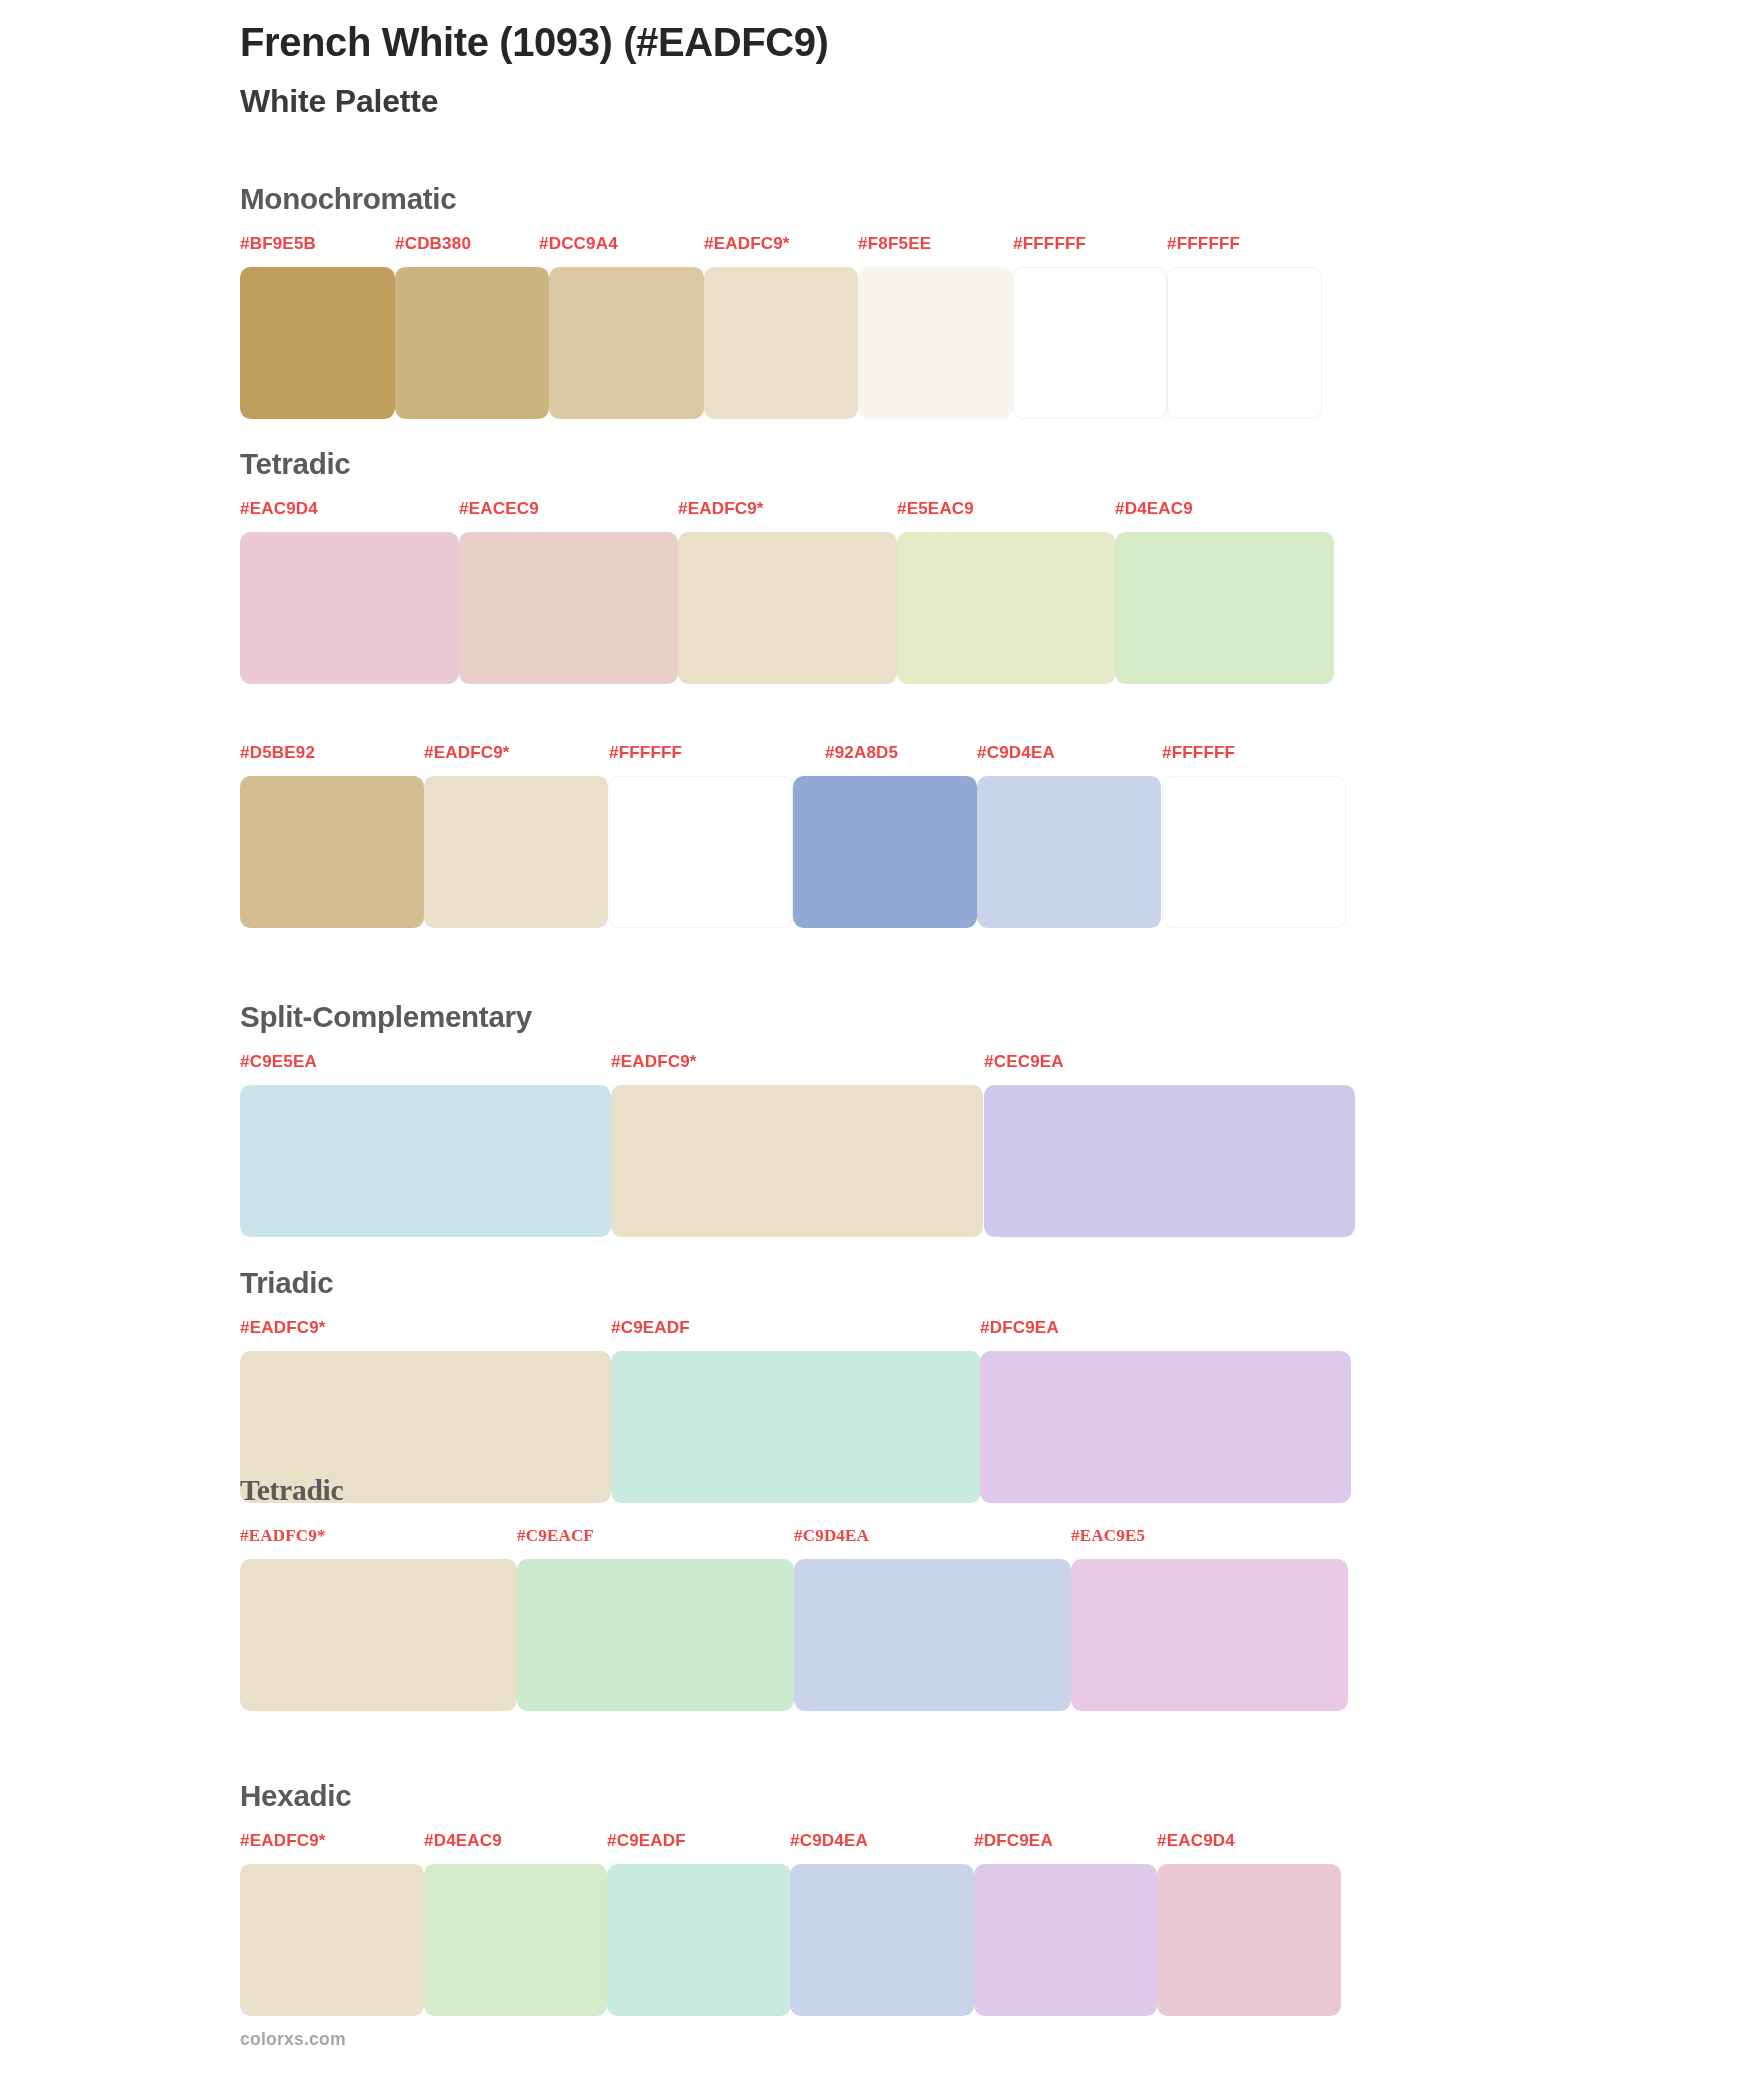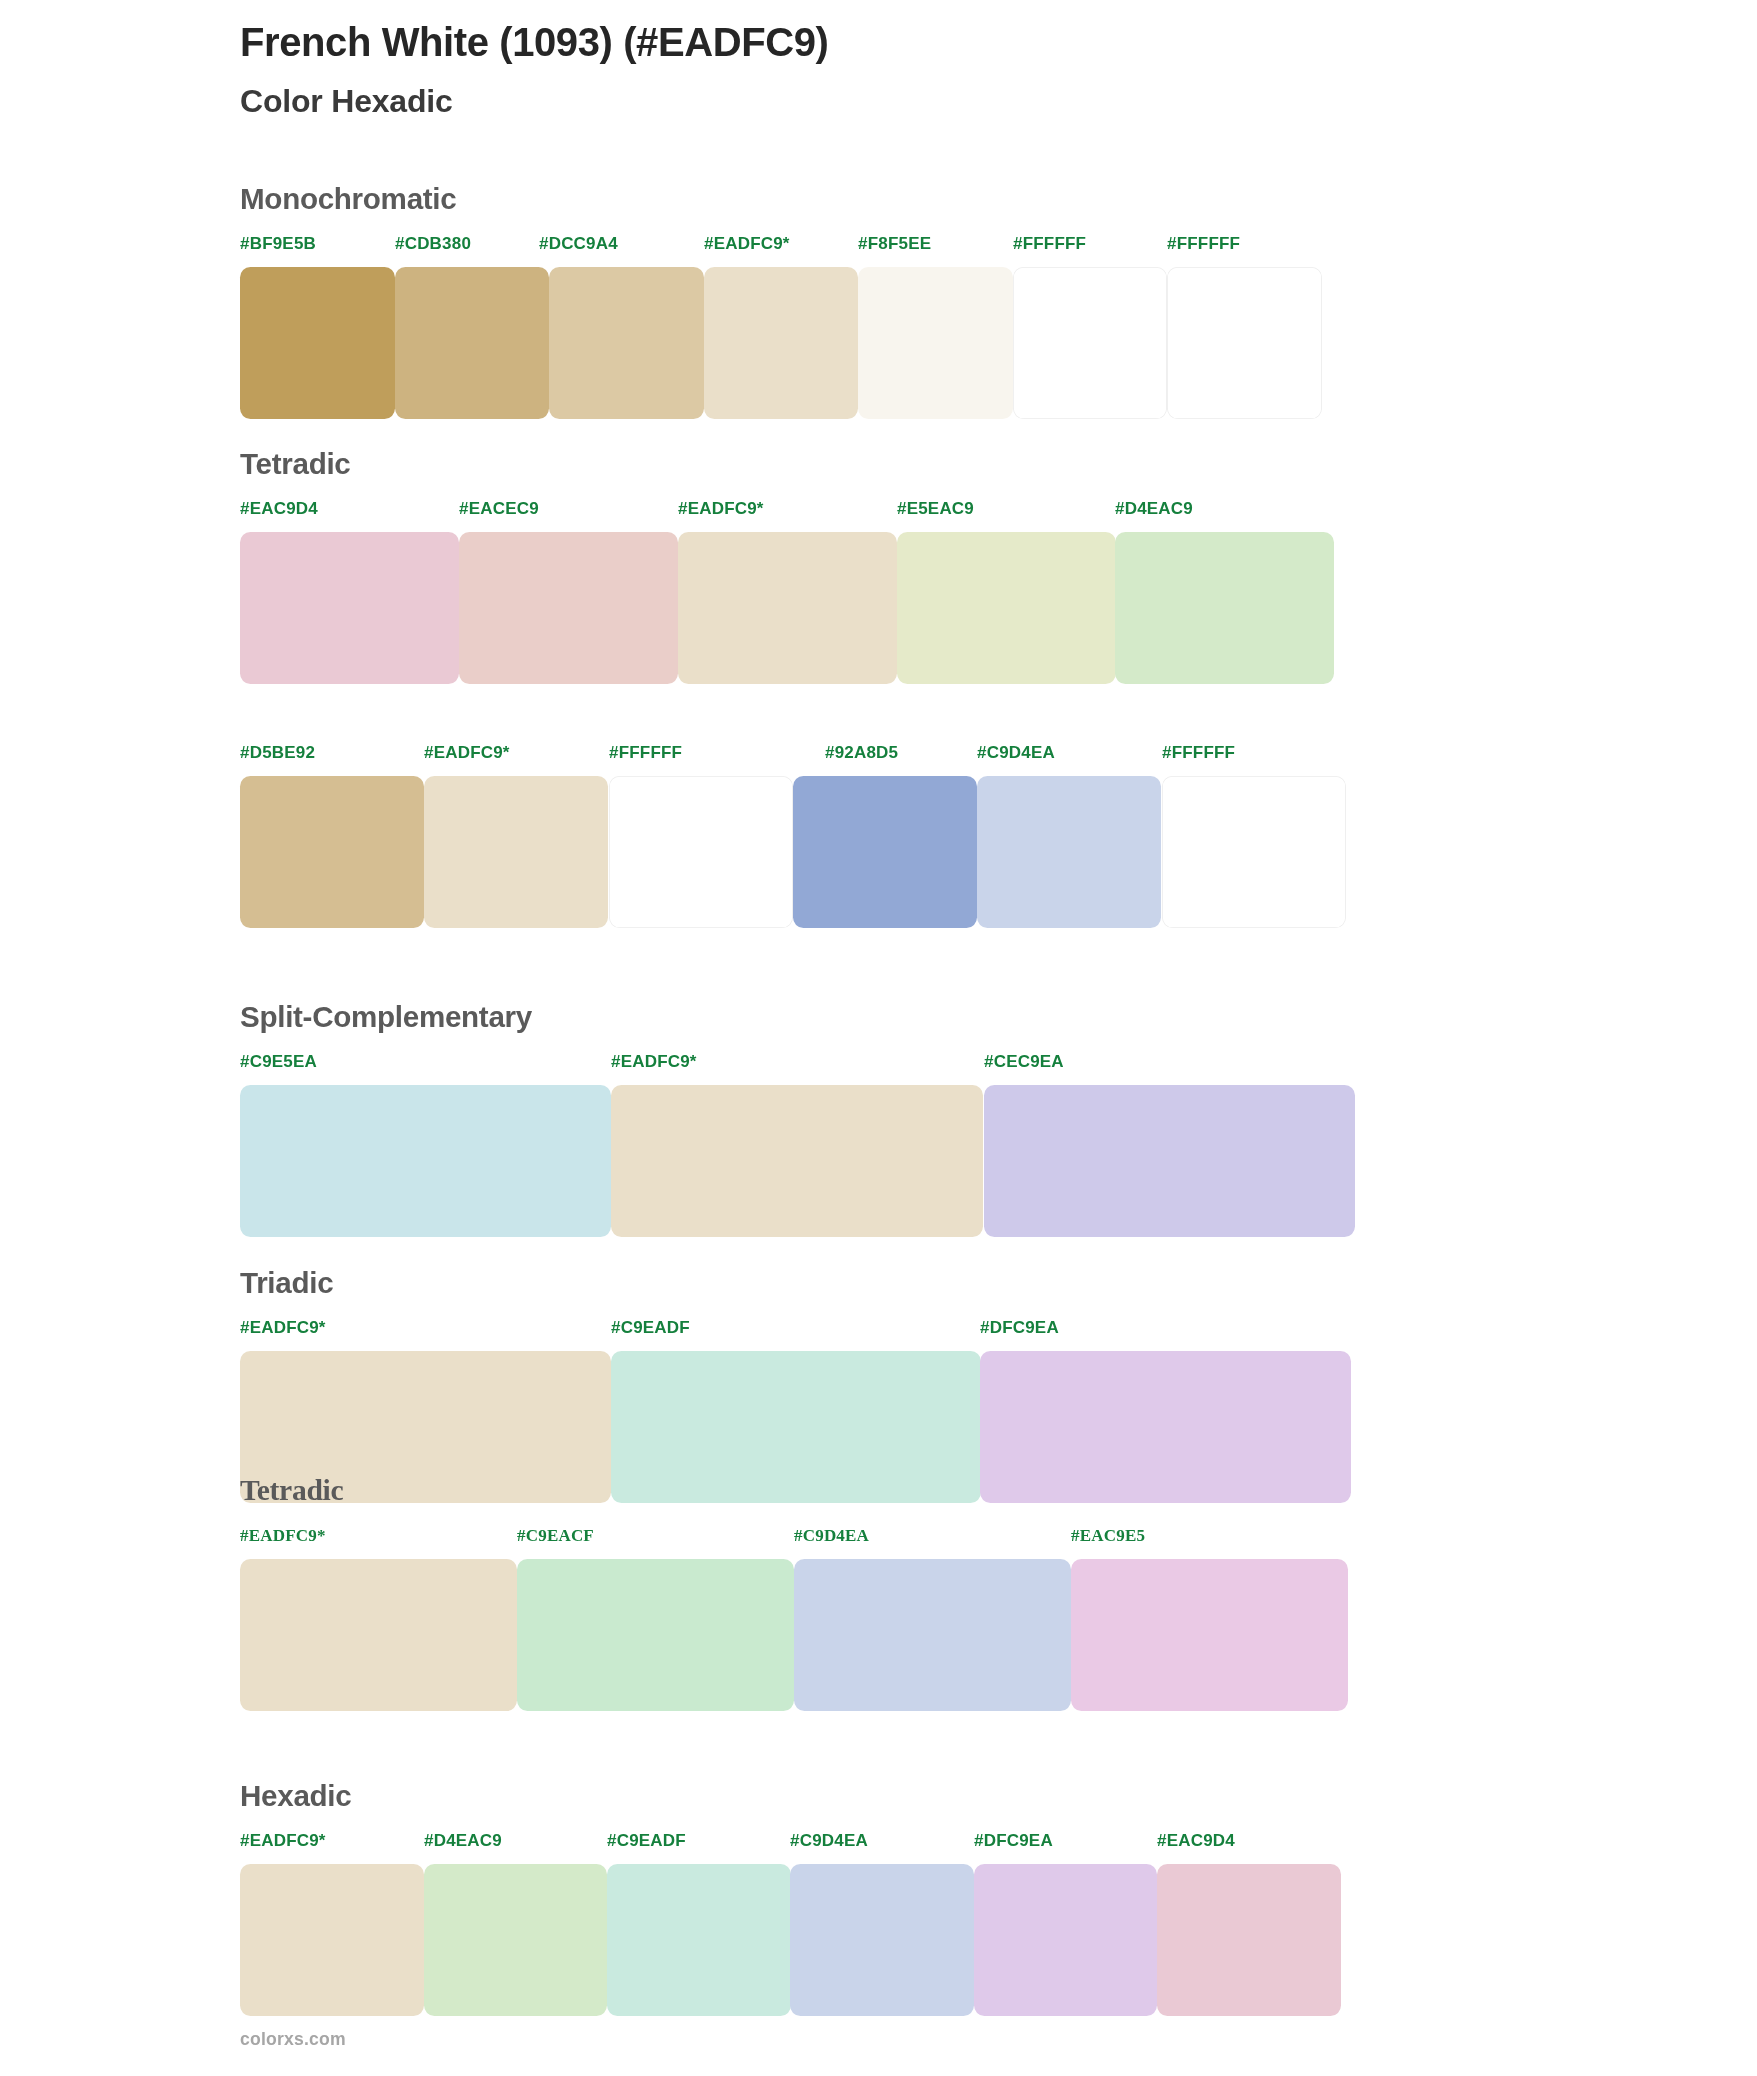--- a/index.html
+++ b/index.html
@@ -73,21 +73,21 @@
     position: relative;
     height: 24px;
     margin-top: 21px;
   }
 
   .swatch-label {
     position: absolute;
     top: 0;
     font-size: 17px;
     font-weight: bold;
-    color: #15803d;
+    color: #ef4444;
     letter-spacing: 0.2px;
     white-space: nowrap;
     line-height: 1;
   }
 
   .swatch-bar {
     position: relative;
     height: 152px;
     margin-top: 8px;
   }
@@ -114,21 +114,21 @@
     letter-spacing: 0.2px;
   }
 </style>
 </head>
 <body>
 
 <div class="page">
 
   <div class="header">
     <div class="page-title">French White (1093) (#EADFC9)</div>
-    <div class="page-subtitle">Color Hexadic</div>
+    <div class="page-subtitle">White Palette</div>
   </div>
 
   <div class="sections">
       <div class="section" style="top: 184px;">
         <div class="section-heading">Monochromatic</div>
         <div class="labels-row" style="width: 1082px;">
           <div class="swatch-label" style="left: 0px;">#BF9E5B</div>
           <div class="swatch-label" style="left: 155px;">#CDB380</div>
           <div class="swatch-label" style="left: 299px;">#DCC9A4</div>
           <div class="swatch-label" style="left: 464px;">#EADFC9*</div>

